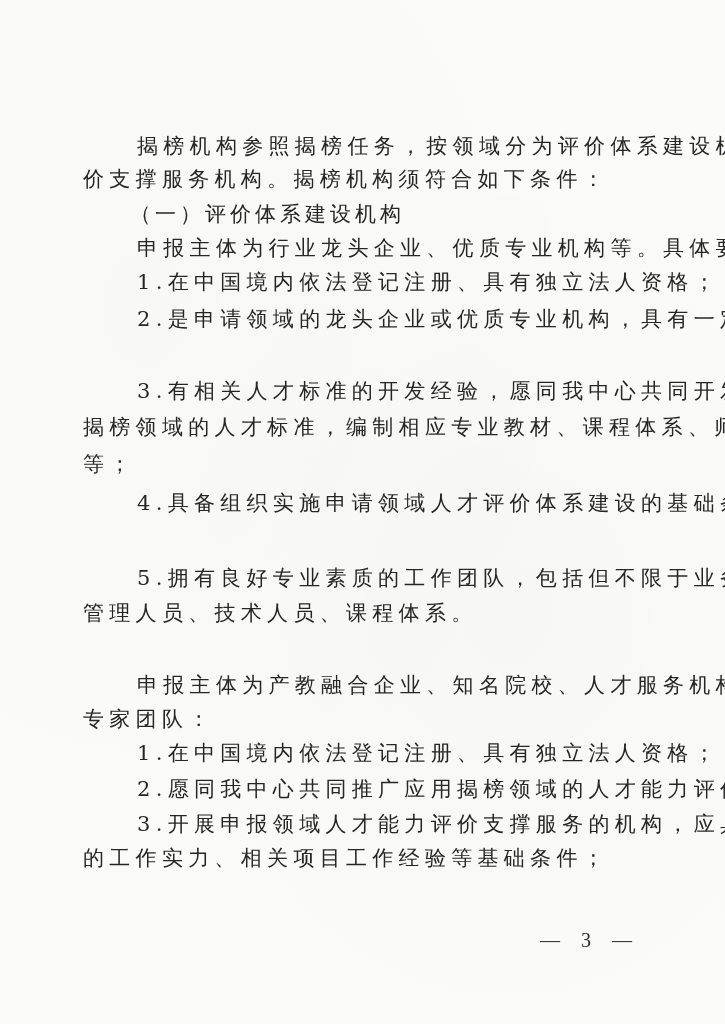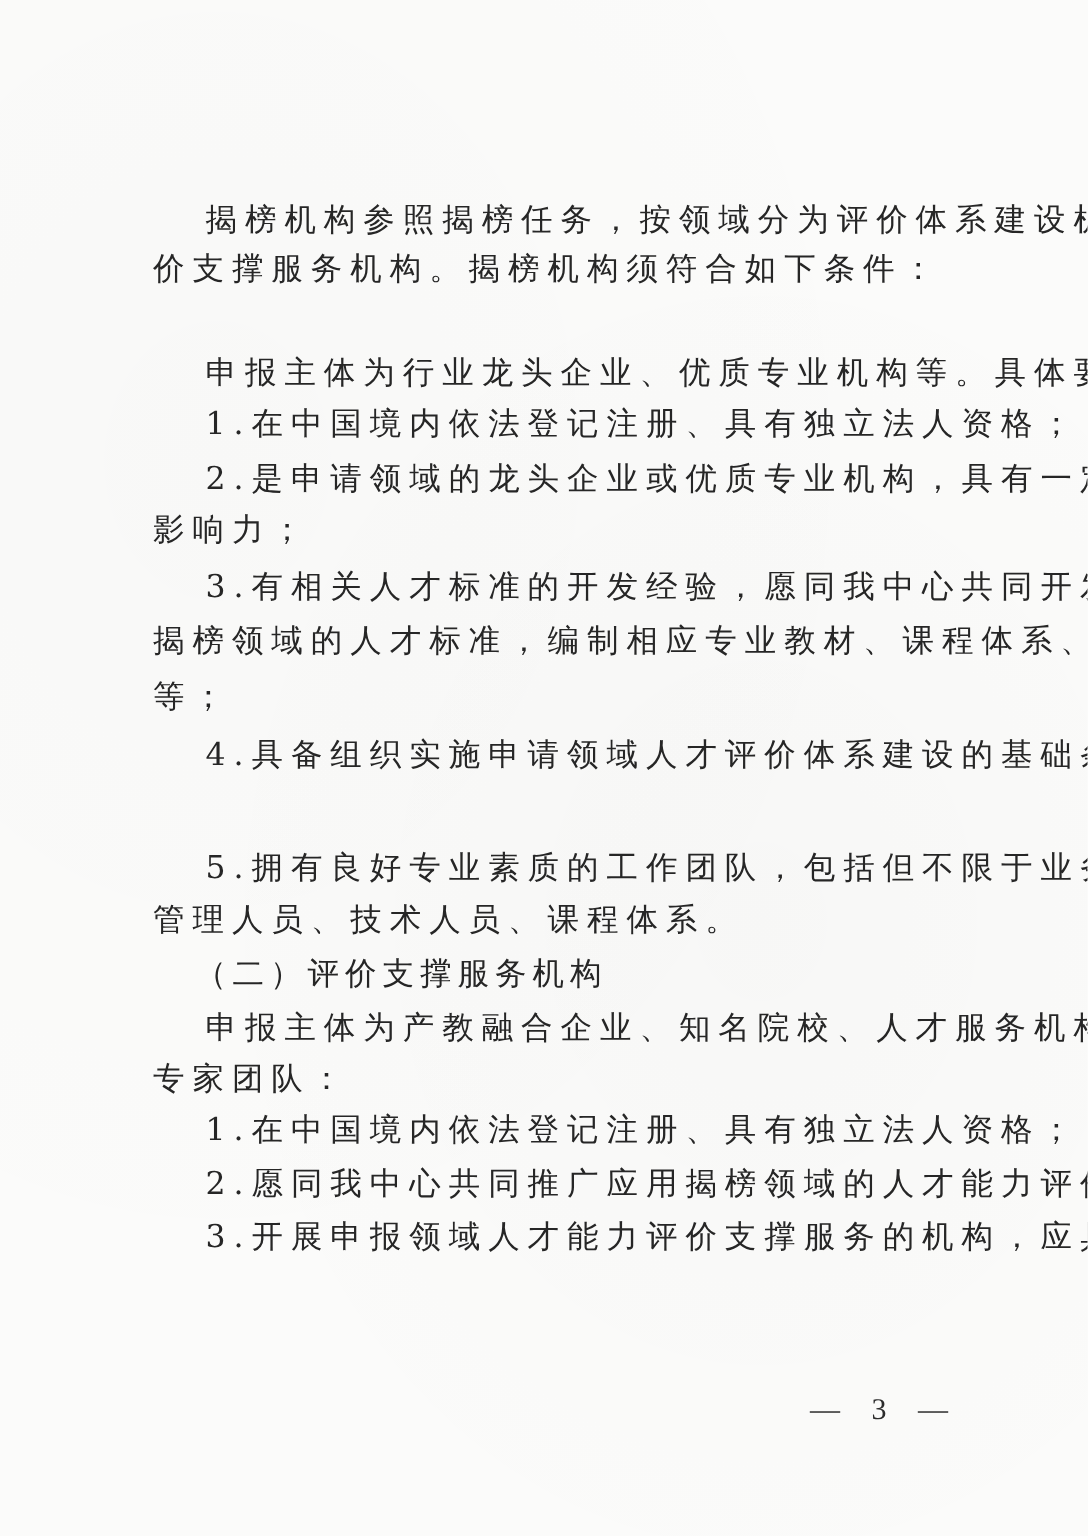--- a/index.html
+++ b/index.html
@@ -20,21 +20,21 @@
       left: 0; top: 0;
       width: 725px;
       height: 1024px;
       background:
         radial-gradient(ellipse at 20% 30%, rgba(0,0,0,0.012), transparent 60%),
         radial-gradient(ellipse at 70% 60%, rgba(0,0,0,0.015), transparent 55%),
         #fbfbfa;
     }
     .line {
       position: absolute;
-      left: 102px;
+      left: 83px;
       width: 542px;
       font-size: 21px;
       line-height: 30px;
       height: 30px;
       letter-spacing: 5.3px;
       white-space: nowrap;
       overflow: visible;
     }
     .indent { left: 137px; width: 502px; }
     .heading { left: 130px; letter-spacing: 4px; }
@@ -49,34 +49,34 @@
       font-family: "Liberation Serif", serif;
     }
   </style>
 </head>
 <body>
 
 <div class="page">
   <div class="line indent" style="top:131px">揭榜机构参照揭榜任务，按领域分为评价体系建设机构和评</div>
   <div class="line" style="top:164px">价支撑服务机构。揭榜机构须符合如下条件：</div>
 
+  <div class="line heading" style="top:199px">（一）评价体系建设机构</div>
 
   <div class="line indent" style="top:233px">申报主体为行业龙头企业、优质专业机构等。具体要求如下：</div>
   <div class="line indent" style="top:267px">1.在中国境内依法登记注册、具有独立法人资格；</div>
   <div class="line indent" style="top:304px">2.是申请领域的龙头企业或优质专业机构，具有一定的社会</div>
-  <div class="line" style="top:338px">影响力；</div>
   <div class="line indent" style="top:376px">3.有相关人才标准的开发经验，愿同我中心共同开发或修订</div>
   <div class="line" style="top:412px">揭榜领域的人才标准，编制相应专业教材、课程体系、师资建设</div>
   <div class="line" style="top:449px">等；</div>
   <div class="line indent" style="top:488px">4.具备组织实施申请领域人才评价体系建设的基础条件，包</div>
   <div class="line indent" style="top:563px">5.拥有良好专业素质的工作团队，包括但不限于业务负责人、</div>
   <div class="line" style="top:598px">管理人员、技术人员、课程体系。</div>
 
-  <div class="line heading" style="top:634px">（二）评价支撑服务机构</div>
 
   <div class="line indent" style="top:670px">申报主体为产教融合企业、知名院校、人才服务机构等。具</div>
   <div class="line" style="top:704px">专家团队：</div>
   <div class="line indent" style="top:738px">1.在中国境内依法登记注册、具有独立法人资格；</div>
   <div class="line indent" style="top:774px">2.愿同我中心共同推广应用揭榜领域的人才能力评价业务；</div>
   <div class="line indent" style="top:809px">3.开展申报领域人才能力评价支撑服务的机构，应具备专业</div>
+  <div class="line" style="top:843px">的工作实力、相关项目工作经验等基础条件；</div>
 
   <div class="page-number">— 3 —</div>
 </div>
 
 </body></html>

